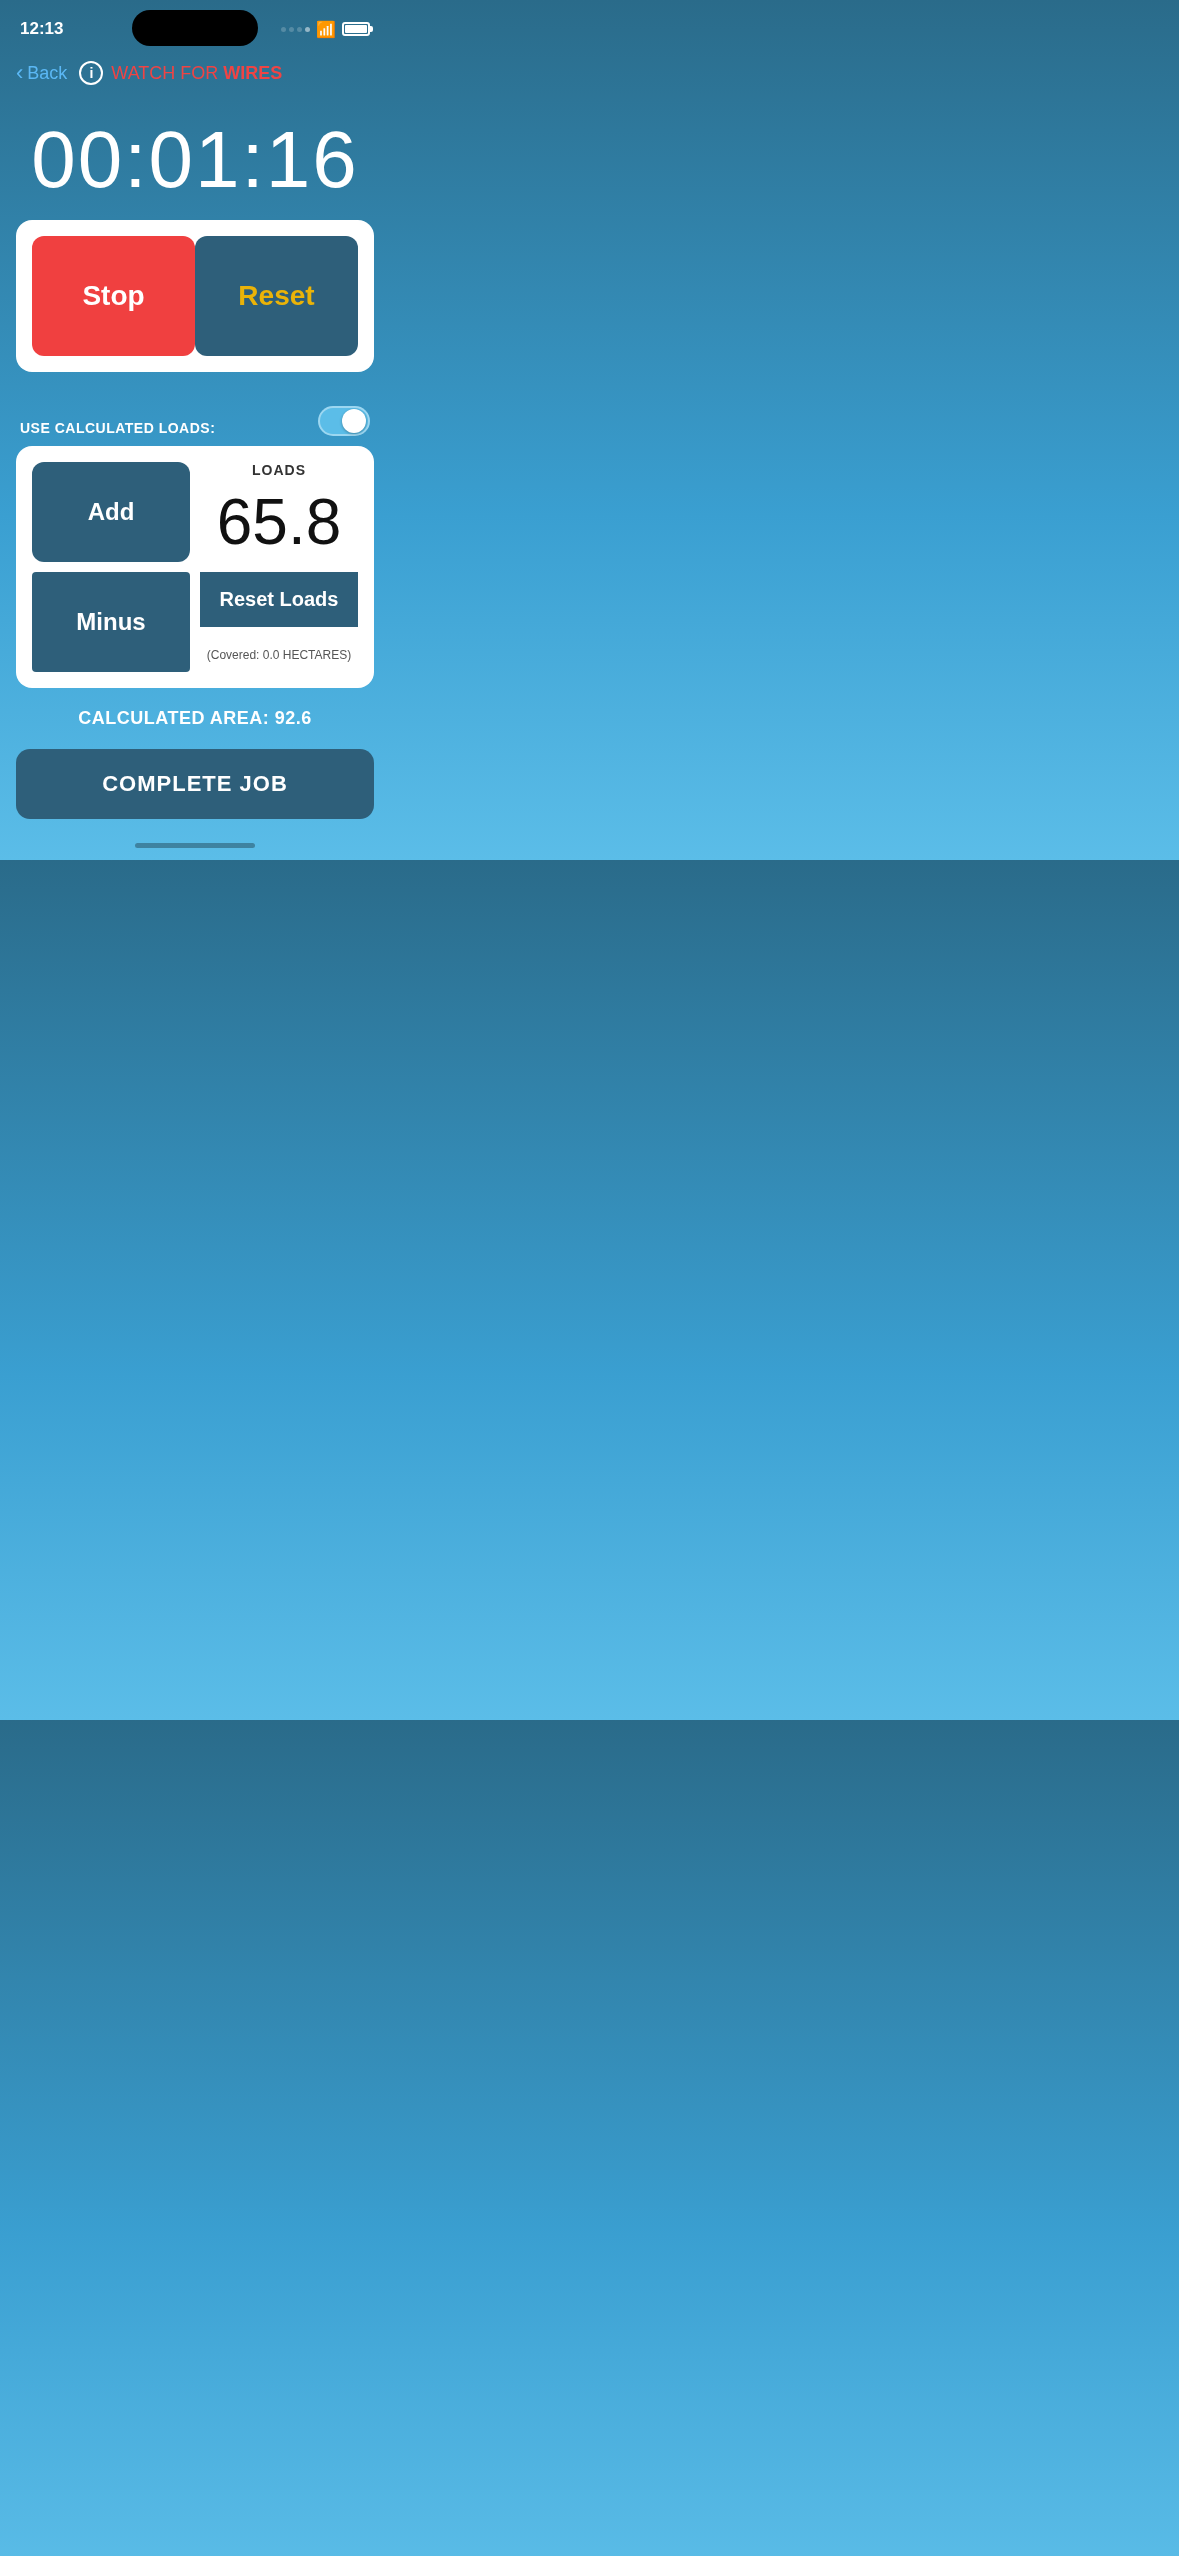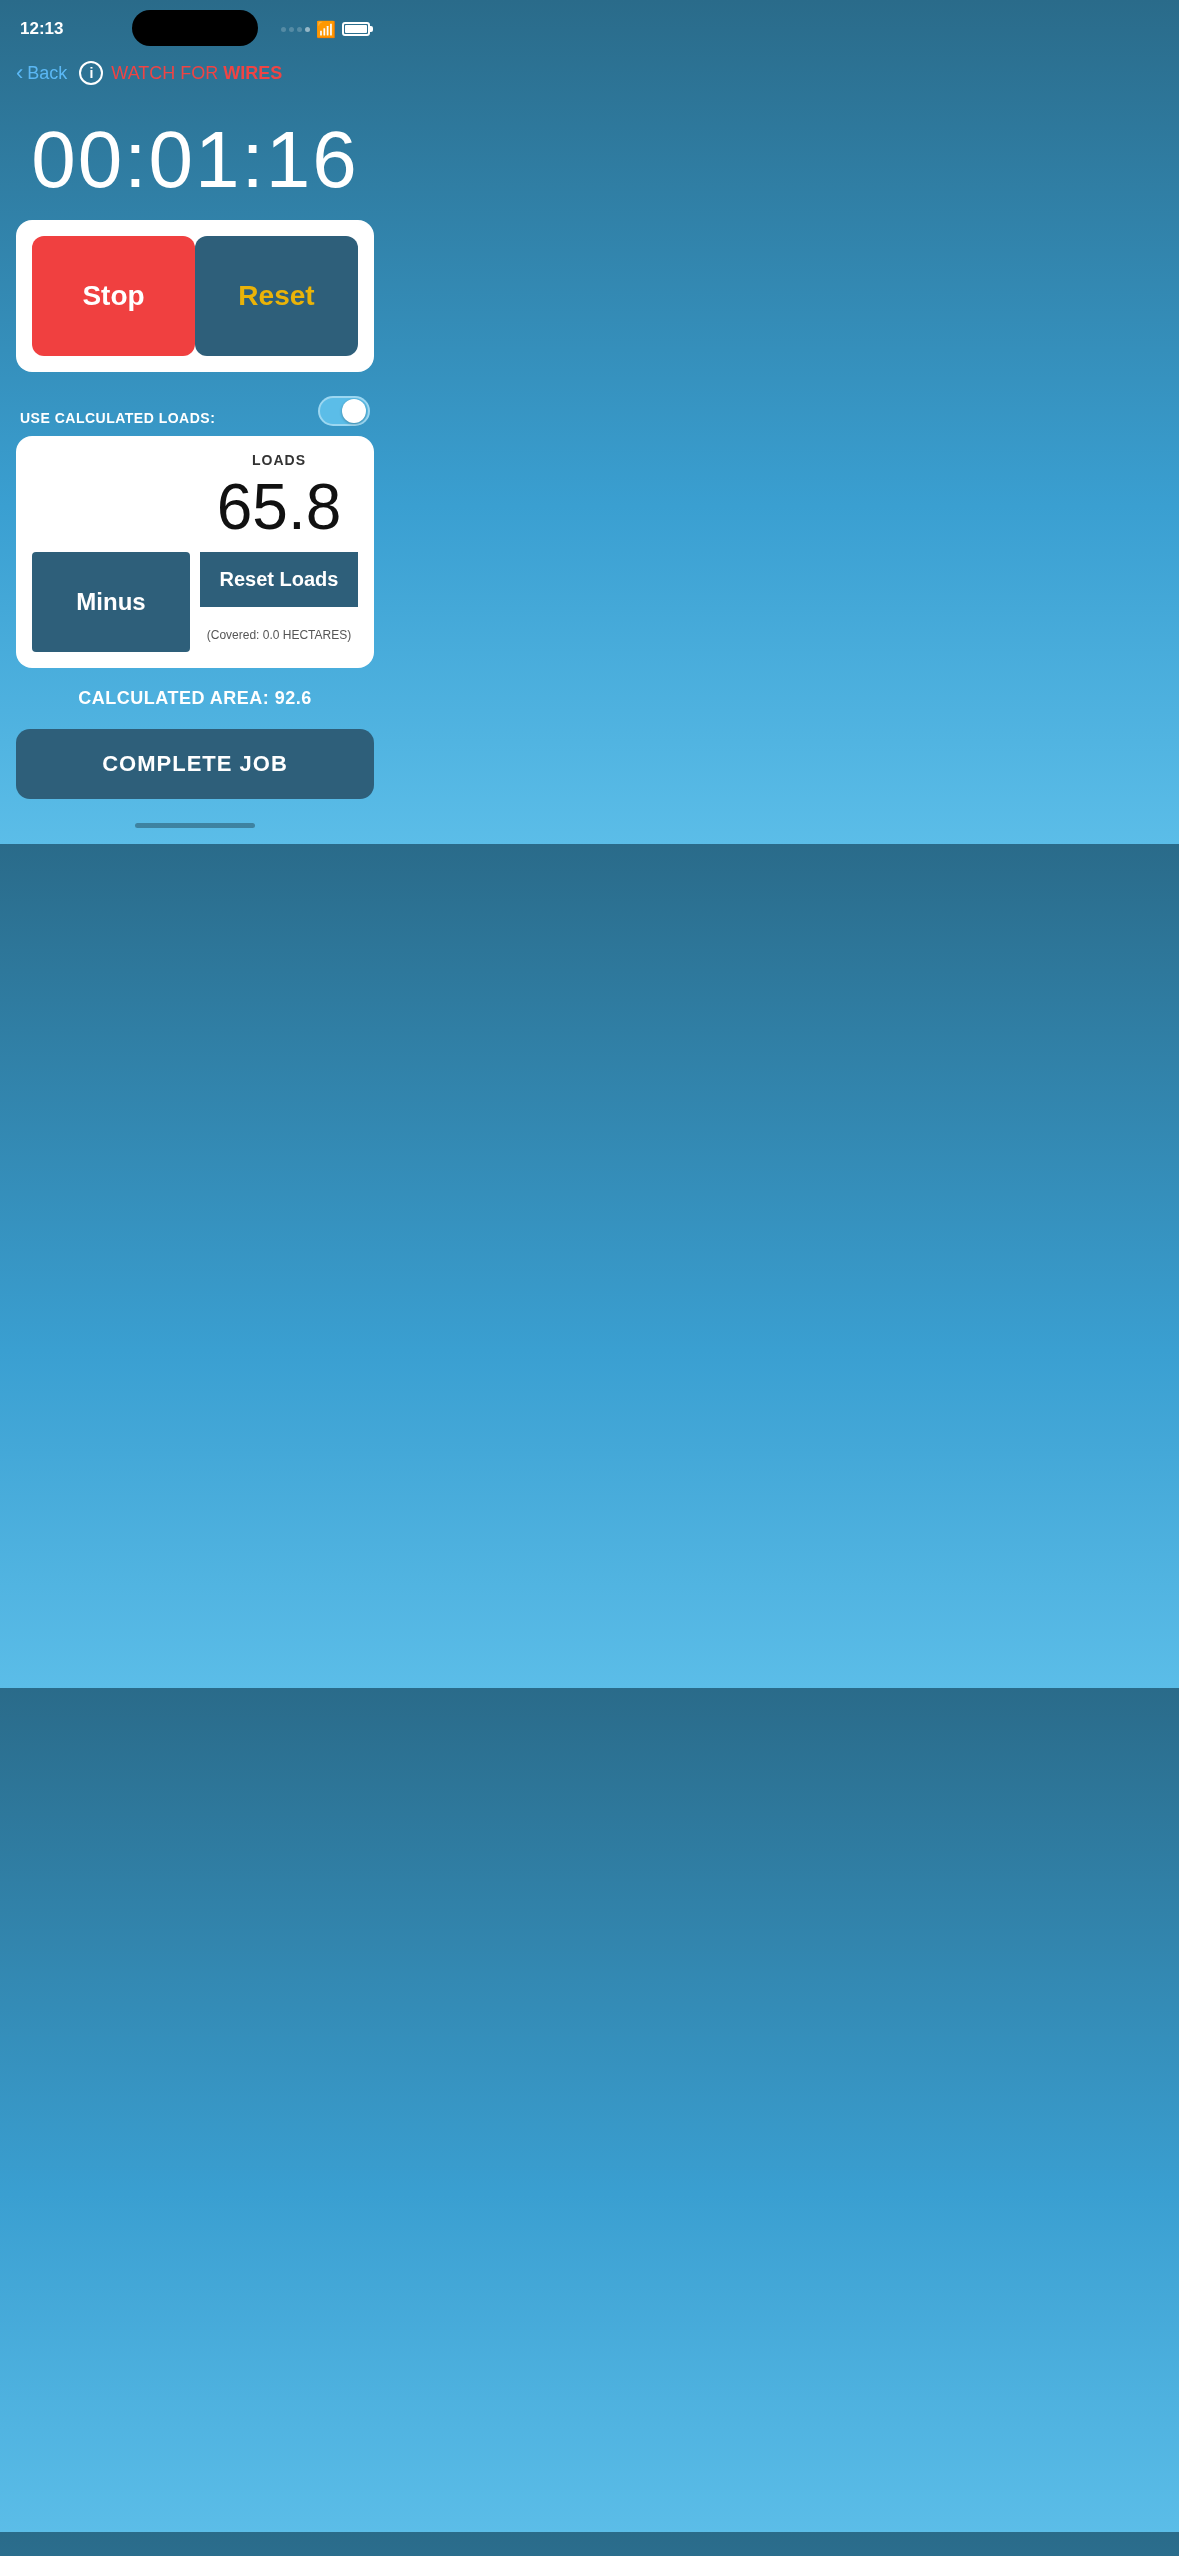--- a/index.html
+++ b/index.html
@@ -165,21 +165,21 @@
       font-weight: 300;
       color: white;
       letter-spacing: 2px;
       line-height: 1;
     }
 
     
     .control-card {
       background: white;
       border-radius: 16px;
-      margin: 0 16px 16px;
+      margin: 0 16px 26px;
       padding: 16px;
       display: flex;
     }
 
     .stop-btn {
       flex: 1;
       background: #f04040;
       border: none;
       border-radius: 12px;
       padding: 40px 20px;
@@ -449,20 +449,21 @@
   <button class="stop-btn">Stop</button>
   <button class="reset-btn">Reset</button>
 </div>
 
 <div class="toggle-row">
   <span class="toggle-label">USE CALCULATED LOADS:</span>
   <div class="toggle-switch"></div>
 </div>
 
 <div class="loads-card">
+  <button class="add-btn">Add</button>
 
   <div class="loads-label">LOADS</div>
   <div class="loads-value">65.8</div>
 
   <button class="reset-loads-btn">Reset Loads</button>
 
   <button class="minus-btn">Minus</button>
 
   <div class="covered-text">(Covered: 0.0 HECTARES)</div>
 

